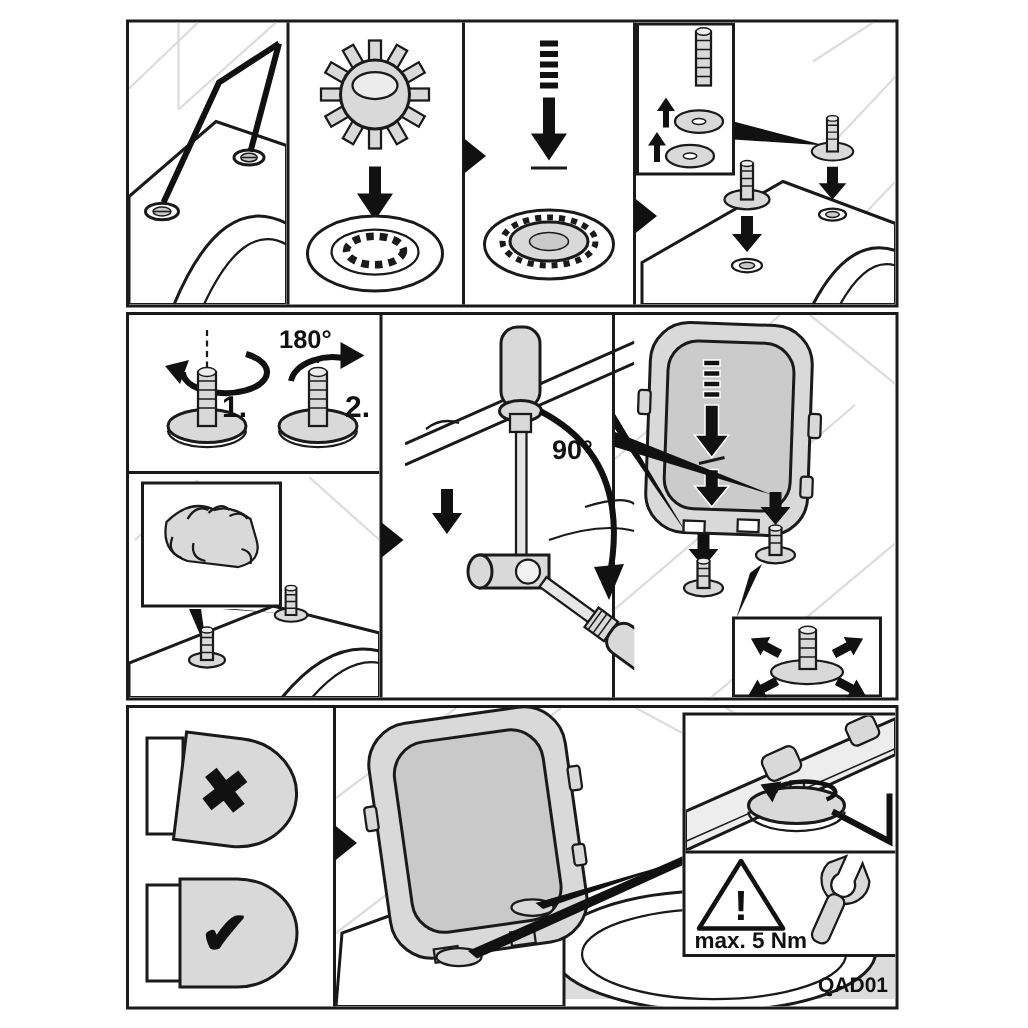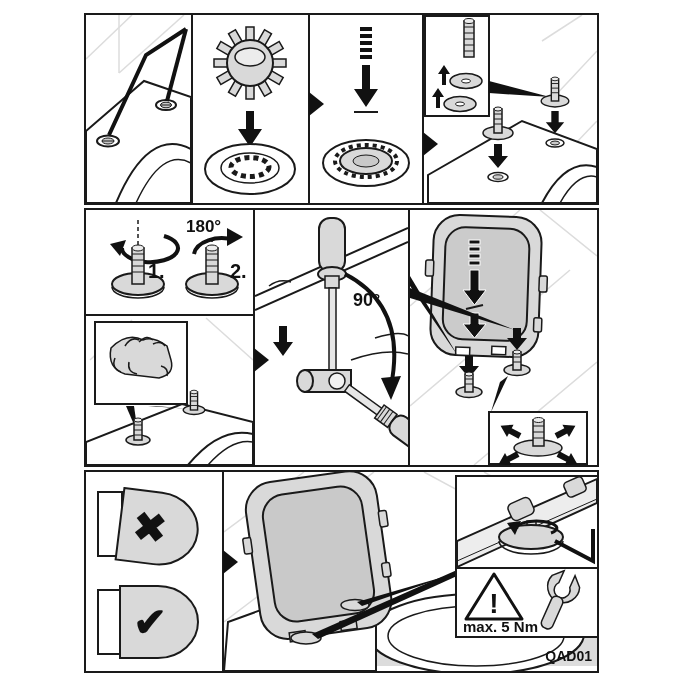--- a/index.html
+++ b/index.html
@@ -246,21 +246,21 @@
           <g stroke="#1a1a1a" stroke-width="1">
               <line x1="-4" y1="-15" x2="4" y2="-15"></line>
               <line x1="-4" y1="-10" x2="4" y2="-10"></line>
               <line x1="-4" y1="-5" x2="4" y2="-5"></line>
             </g>
           <ellipse cy="-20" rx="4" ry="2" fill="#ececec" stroke="#1a1a1a" stroke-width="1"></ellipse>
         </g>
       </svg>
     </div>
 
-    <div class="panel" style="left:169px;width:153px;height:255px;">
+    <div class="panel" style="left:184px;width:153px;height:255px;">
       <svg width="153" height="255" viewBox="0 0 153 255">
         <g fill="none" stroke="#1a1a1a">
           <line x1="0" y1="86" x2="153" y2="18" stroke-width="2"></line>
           <line x1="0" y1="100" x2="153" y2="32" stroke-width="2"></line>
           <path d="M14,76 q10,-8 22,-4" stroke-width="1.5"></path>
           <path d="M120,128 Q145,120 153,126" stroke-width="1.5"></path>
           <path d="M96,150 Q130,138 153,144" stroke-width="1.5"></path>
         </g>
         <g>
           <rect x="64" y="8" width="26" height="54" rx="11" fill="#d9d9d9" stroke="#1a1a1a" stroke-width="2"></rect>

